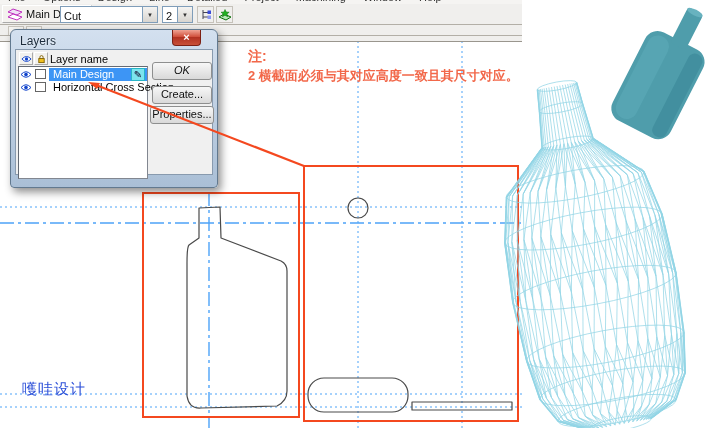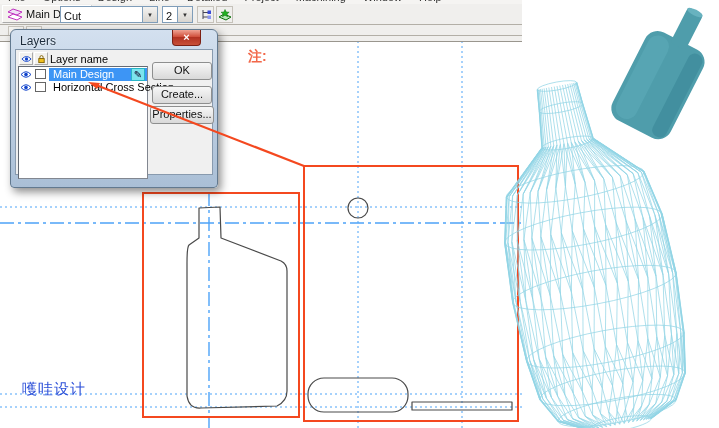--- a/index.html
+++ b/index.html
@@ -390,20 +390,21 @@
     <rect x="628" y="36" width="65" height="99" rx="14" fill="#4f9dab"></rect>
     <rect x="632" y="40" width="22" height="91" rx="11" fill="#5aa8b5" opacity="0.75"></rect>
     <rect x="675" y="40" width="15" height="92" rx="7" fill="#3f8d9c" opacity="0.85"></rect>
     <rect x="652" y="2" width="17" height="40" rx="4" fill="#4f9dab"></rect>
     <ellipse cx="660.5" cy="4" rx="8.5" ry="3" fill="#68b2bf"></ellipse>
   </g>
 </svg>
 
 <div class="note">
   <div class="t">注:</div>
+  <div>2 横截面必须与其对应高度一致且其尺寸对应。</div>
 </div>
 
 <div class="watermark">嚄哇设计</div>
 
 <div class="app">
   <div class="menubar">
     <div class="row">
       <span class="mi">File</span>
       <span class="mi">Options</span>
       <span class="mi">Design</span>
@@ -492,21 +493,21 @@
       <div class="lrow" style="top:14px;">
         <svg class="eye" viewBox="0 0 12 8">
           <path d="M1,4 Q6,-1.5 11,4 Q6,9.5 1,4 Z" fill="#fff" stroke="#1144cc"></path>
           <circle cx="6" cy="4" r="1.8" fill="#1144cc"></circle>
         </svg>
         <span class="chk"></span>
         <span class="nm" style="color:#000;">Horizontal Cross Section</span>
       </div>
     </div>
 
-    <div class="dlg-btn" style="left:136px;top:12px;">OK</div>
+    <div class="dlg-btn" style="left:136px;top:12px;font-style:italic;">OK</div>
     <div class="dlg-btn" style="left:136px;top:36px;">Create...</div>
     <div class="dlg-btn" style="left:134px;top:56px;width:62px;">Properties...</div>
   </div>
 </div>
 
 <svg id="leader-svg" width="719" height="428" viewBox="0 0 719 428">
   <line x1="96" y1="85" x2="304" y2="166" stroke="#f4481f" stroke-width="2.2"></line>
   <polygon points="88,82 100,83 97,89" fill="#f4481f"></polygon>
 </svg>
 

